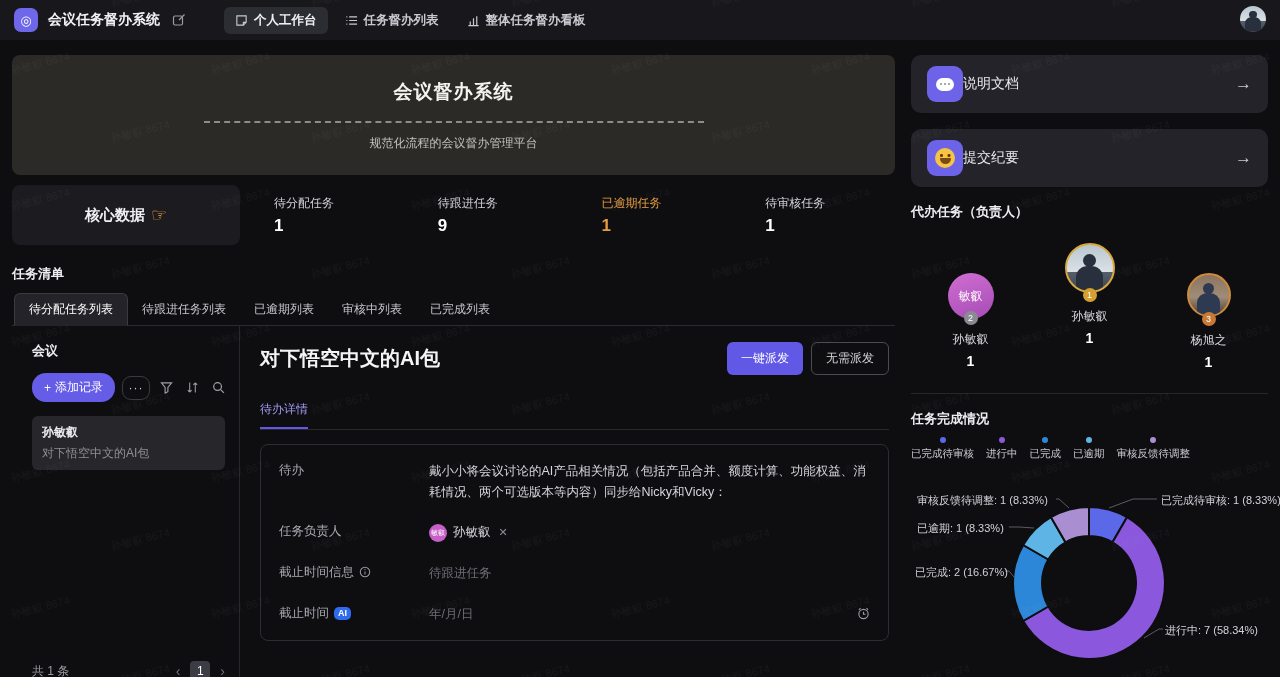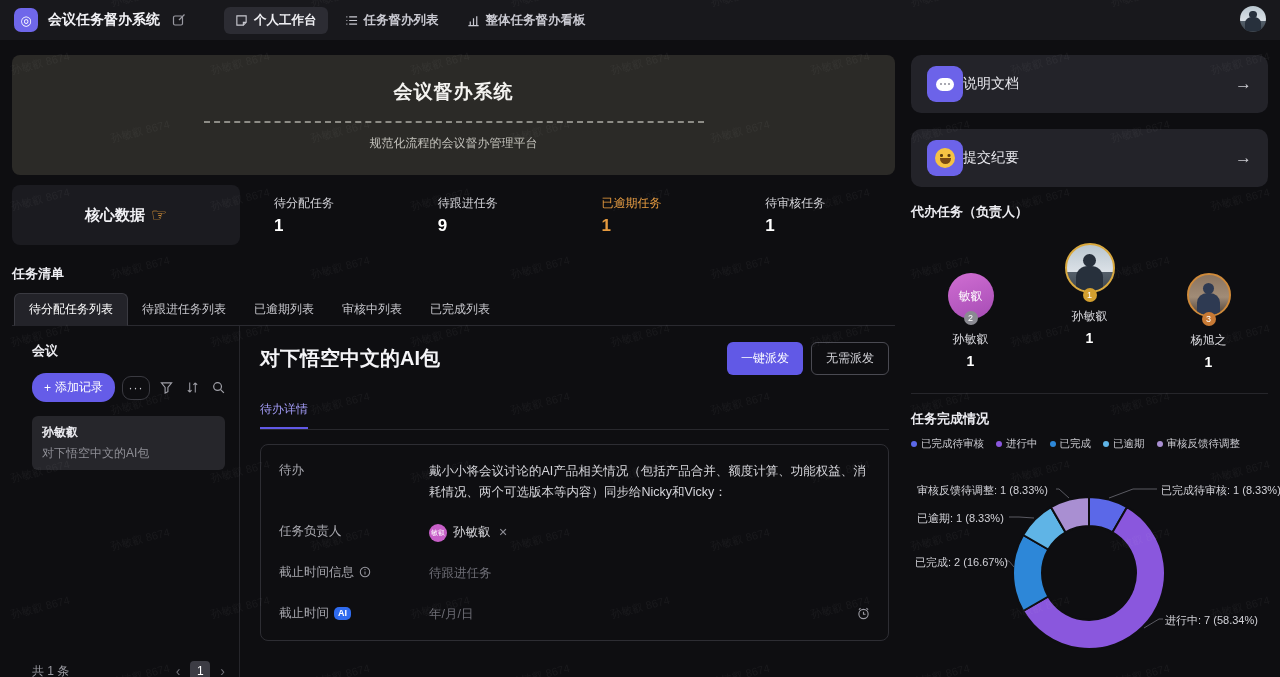--- a/index.html
+++ b/index.html
@@ -103,21 +103,21 @@
   .p-avatar-wrap{position:relative;}
   .text-av{width:46px;height:46px;border-radius:50%;background:linear-gradient(160deg,#d06ed2,#a64cb5);color:#fff;font-size:12px;display:flex;align-items:center;justify-content:center;}
   .rank-badge{position:absolute;left:50%;bottom:-6px;transform:translateX(-50%);width:14px;height:14px;border-radius:50%;font-size:9px;color:#fff;display:flex;align-items:center;justify-content:center;}
   .rb-silver{background:#8a8a92;}.rb-gold{background:#d4a02f;}.rb-bronze{background:#c87a35;}
   .p-name{margin-top:12px;font-size:12px;color:#d9d9de;}
   .p-count{margin-top:5px;font-size:14px;font-weight:bold;color:#fff;}
   .ring-gold{border:2px solid #d9a93f;}
   .ring-bronze{border:2px solid #cf8a3a;}
   .comp-sec{margin-top:18px;border-top:1px solid #26262b;padding-top:16px;}
   .legend{display:flex;gap:12px;margin-top:9px;flex-wrap:nowrap;}
-  .lg-item{display:flex;align-items:center;gap:4px;font-size:10.5px;color:#c9c9cf;white-space:nowrap;}
+  .lg-item{display:flex;align-items:center;gap:4px;font-size:10.5px;color:#c9c9cf;white-space:nowrap;flex-direction:column;}
   .lg-dot{width:6px;height:6px;border-radius:50%;flex:none;}
   .chart-wrap{position:relative;margin-top:4px;height:240px;}
   .callout{position:absolute;font-size:11px;color:#d2d2d8;white-space:nowrap;}
   .c1{left:250px;top:28px;}  
   .c2{left:254px;top:158px;} 
   .c3{left:4px;top:100px;}   
   .c4{left:6px;top:56px;}    
   .c5{left:6px;top:28px;}    
   .chart-wrap svg{position:absolute;left:0;top:0;}
   .chart-wrap polyline{fill:none;stroke:#5a5a62;stroke-width:1;}

